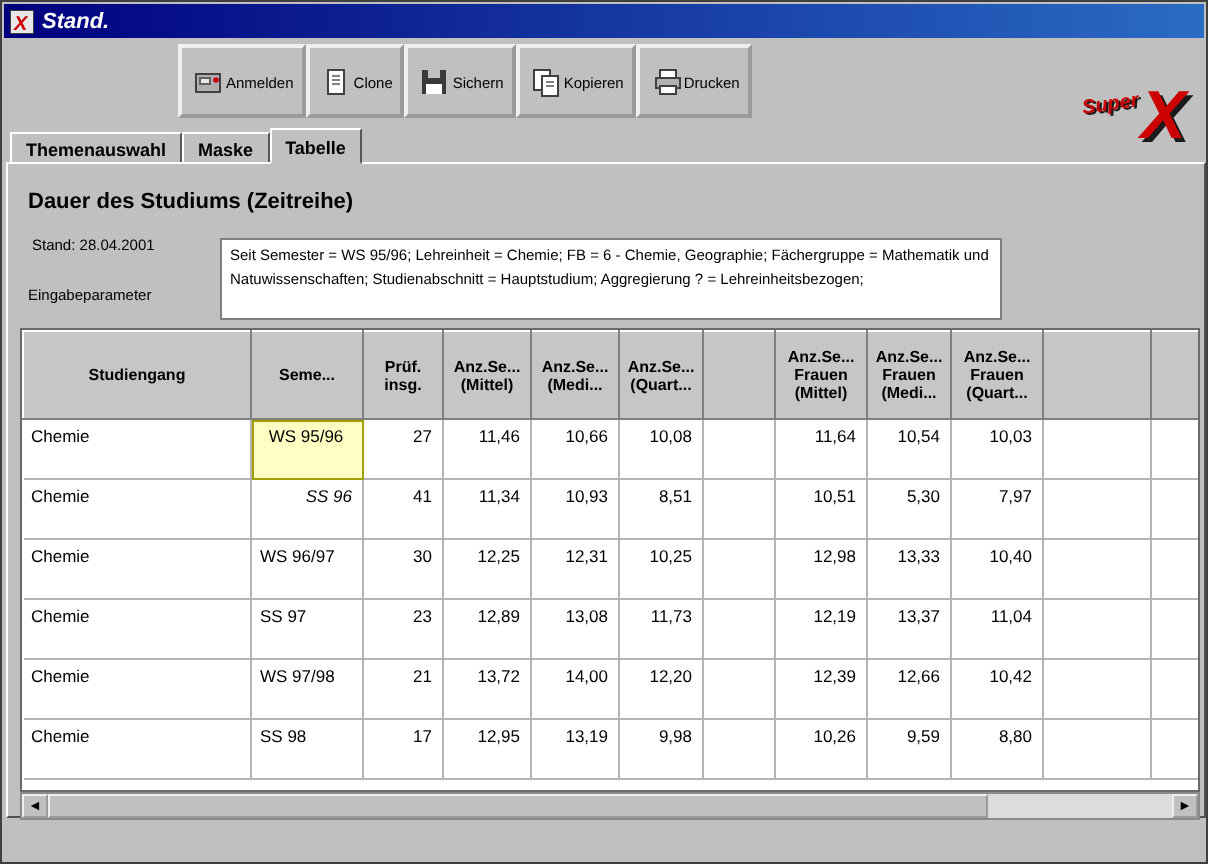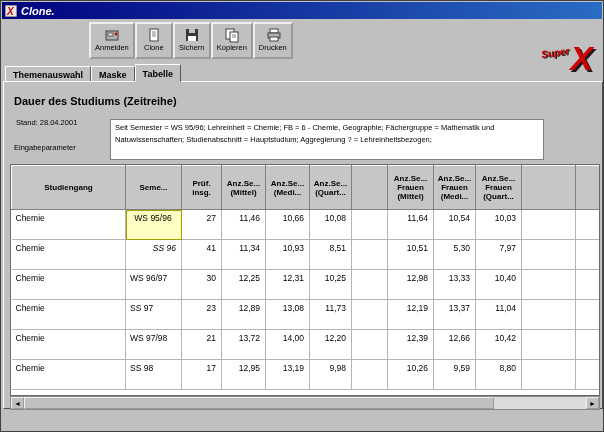--- a/index.html
+++ b/index.html
@@ -7,21 +7,21 @@
           box-sizing:border-box;overflow:hidden;}
   
   .titlebar{position:absolute;top:1px;left:1px;right:1px;height:17px;
             background:linear-gradient(90deg,#00007e,#2a6cc4);display:flex;align-items:center;
             gap:4px;padding-left:3px;}
   .titlebar .title{color:#fff;font-size:11px;font-weight:bold;font-style:italic;}
   
   .toolbar{position:absolute;top:19px;left:0;right:0;height:42px;}
   .btns{position:absolute;left:88px;top:2px;display:flex;}
   .tbtn{height:37px;min-width:38px;background:#c0c0c0;border:2px outset #efefef;display:flex;
-        flex-direction:column;align-items:center;justify-content:flex-start;padding:2px 4px 1px;
+        align-items:center;justify-content:flex-start;padding:2px 4px 1px;
         font-size:7.5px;color:#000;box-sizing:border-box;cursor:default;}
   .tbtn .ic{height:17px;display:flex;align-items:center;}
   
   .logo{position:absolute;right:8px;top:18px;width:54px;height:44px;pointer-events:none;}
   .logo .bigx{position:absolute;right:2px;top:0px;font-size:34px;font-weight:bold;font-style:italic;
               color:#cc0000;text-shadow:2px 2px 0 #1a1a1a;line-height:40px;}
   .logo .sup{position:absolute;left:0px;top:9px;font-size:10px;font-weight:bold;font-style:italic;
              color:#cc0000;text-shadow:1px 1px 0 #1a1a1a;transform:rotate(-8deg);}
   
   .tabbar{position:absolute;top:62px;left:4px;height:18px;display:flex;align-items:flex-end;z-index:3;}
@@ -29,21 +29,21 @@
        line-height:13px;border-top:1px solid #fff;border-left:1px solid #fff;
        border-right:1px solid #585858;box-sizing:border-box;cursor:default;}
   .tab.active{height:18px;line-height:15px;border-bottom:1px solid #c0c0c0;margin-bottom:-1px;}
   
   .content{position:absolute;left:2px;top:80px;width:600px;height:328px;background:#c0c0c0;
            border-top:1px solid #fff;border-left:1px solid #fff;border-right:1px solid #505050;
            border-bottom:1px solid #505050;box-sizing:border-box;}
   .heading{position:absolute;left:10px;top:13px;font-size:11px;font-weight:bold;}
   .stand{position:absolute;left:12px;top:36px;font-size:7.5px;}
   .paramlabel{position:absolute;left:10px;top:61px;font-size:7.5px;}
-  .parambox{position:absolute;left:106px;top:37px;width:434px;height:41px;background:#fff;
+  .parambox{position:absolute;left:106px;top:37px;width:391px;height:41px;background:#fff;
             border:1px solid #808080;font-size:7.5px;line-height:12px;padding:2px 4px;
             box-sizing:border-box;overflow:hidden;}
   
   .tablewrap{position:absolute;left:6px;top:82px;width:590px;height:232px;overflow:hidden;
              border:1px solid #6a6a6a;background:#fff;box-sizing:border-box;}
   table.grid{border-collapse:collapse;table-layout:fixed;width:644px;}
   table.grid th{background:#c6c6c6;border-right:1px solid #808080;border-bottom:1px solid #808080;
                 border-top:1px solid #fff;border-left:1px solid #fff;font-size:8px;font-weight:bold;
                 height:43px;vertical-align:middle;text-align:center;padding:0 2px;overflow:hidden;
                 white-space:nowrap;}
@@ -69,21 +69,21 @@
 
 <div class="window">
 
   <div class="titlebar">
     <span>
       <svg width="12" height="12" viewBox="0 0 12 12">
         <rect x="0" y="0" width="12" height="12" fill="#e8e8e8" stroke="#404040"></rect>
         <text x="2" y="10" font-size="10" font-weight="bold" fill="#cc0000" font-style="italic">X</text>
       </svg>
     </span>
-    <span class="title">Clone.</span>
+    <span class="title">Stand.</span>
   </div>
 
   <div class="toolbar">
     <div class="btns">
       <div class="tbtn">
         <span class="ic">
           <svg width="18" height="16" viewBox="0 0 18 16">
             <rect x="3" y="4" width="12" height="9" fill="#b0b0b0" stroke="#404040"></rect>
             <rect x="5" y="6" width="5" height="3" fill="#e8e8e8" stroke="#606060"></rect>
             <circle cx="13" cy="7" r="1.4" fill="#cc0000"></circle>

